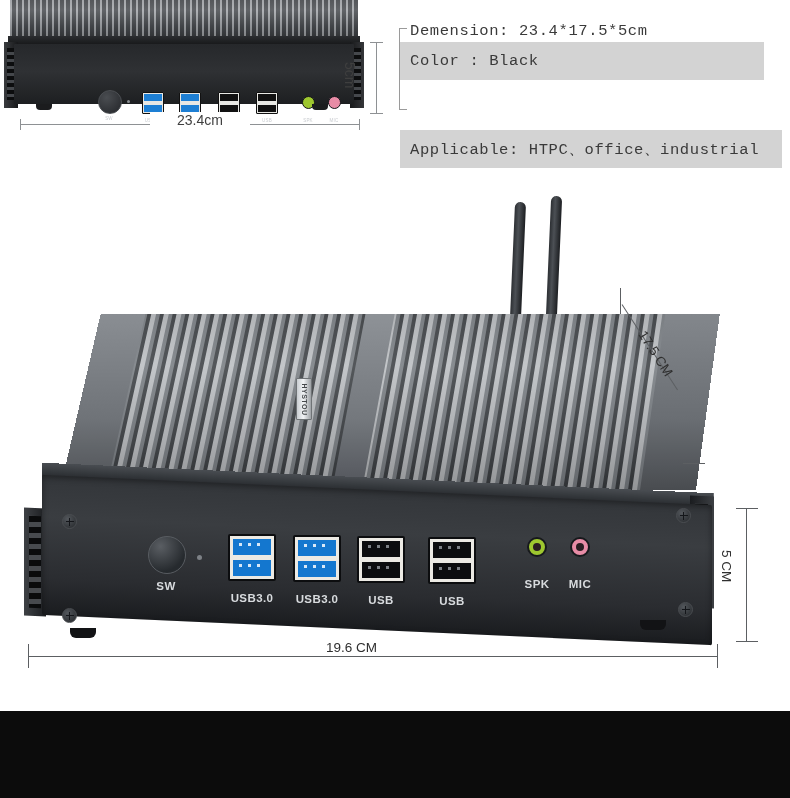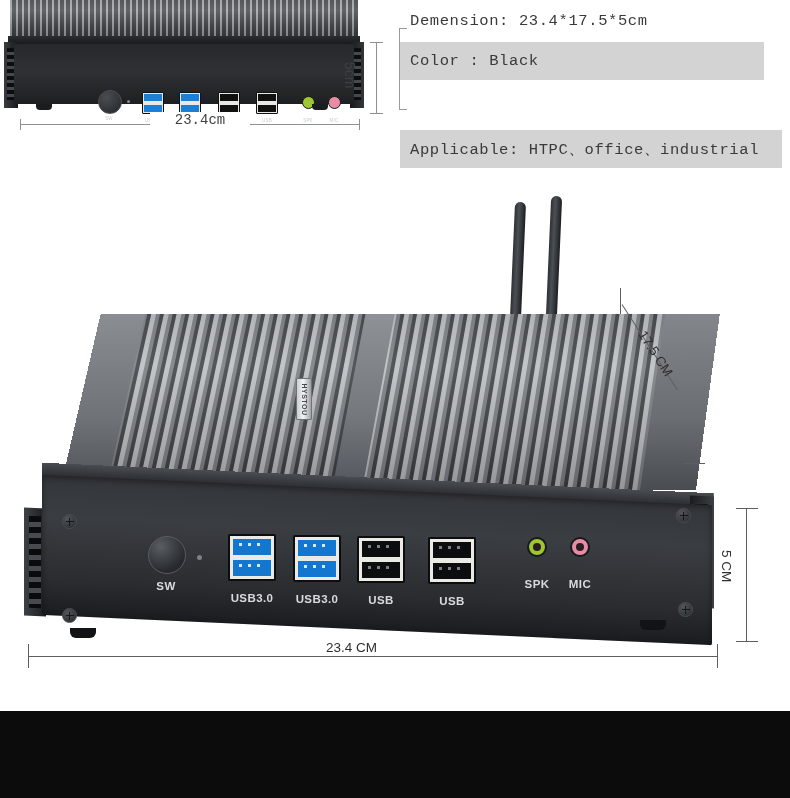--- a/index.html
+++ b/index.html
@@ -9,21 +9,21 @@
   .stage{position:absolute;left:0;top:0;width:790px;height:798px;background:#fff;}
 
   
   .spec-list{position:absolute;left:400px;top:0px;width:390px;height:178px;}
   .spec-row{position:absolute;left:0;width:364px;height:38px;
             display:flex;align-items:center;
             font-family:"Liberation Mono",monospace;
             font-size:15.5px;letter-spacing:.6px;color:#3a3a3a;
             padding-left:10px;box-sizing:border-box;white-space:nowrap;}
   .spec-row.hl{background:#d3d3d3;}
-  #spec0{top:2px;text-align:center;}
+  #spec0{top:12px;text-align:center;}
   #spec1{top:42px;}
   #spec2{top:86px;}
   #spec3{top:130px;width:382px;}
 
   
   .spec-bracket{position:absolute;left:399px;top:28px;width:7px;height:80px;
                 border-left:1.3px solid #9a9a9a;
                 border-top:1.3px solid #9a9a9a;
                 border-bottom:1.3px solid #9a9a9a;}
 
@@ -69,21 +69,21 @@
   .ins-usb.b3 i{background:#1d7fd4;}
   .ins-jack{position:absolute;top:52px;width:11px;height:11px;border-radius:50%;
             border:1.4px solid #15161a;}
 
   
   .ins-dim-h{position:absolute;left:20px;top:124px;width:340px;height:1px;background:#8e9194;}
   .ins-dim-h:before,.ins-dim-h:after{content:"";position:absolute;top:-5px;width:1px;height:11px;background:#8e9194;}
   .ins-dim-h:before{left:0;} .ins-dim-h:after{right:0;}
   .ins-dim-txt{position:absolute;left:150px;top:112px;width:100px;text-align:center;
                font-size:14px;color:#3f3f3f;background:#fff;
-               font-family:Liberation Mono, monospace;}
+               font-family:Liberation Sans, sans-serif;}
   .ins-dim-v{position:absolute;left:376px;top:42px;width:1px;height:72px;background:#8e9194;}
   .ins-dim-v:before,.ins-dim-v:after{content:"";position:absolute;left:-6px;width:13px;height:1px;background:#8e9194;}
   .ins-dim-v:before{top:0;} .ins-dim-v:after{bottom:0;}
   .ins-dim-vtxt{position:absolute;left:358px;top:62px;
                 transform:rotate(90deg);transform-origin:left top;
                 font-size:14px;color:#3f3f3f;white-space:nowrap;}
 
   
   .main-photo{position:absolute;left:0px;top:178px;width:790px;height:533px;overflow:hidden;}
 
@@ -312,17 +312,17 @@
     <div class="dim-line" style="left:683px;top:285px;width:22px;height:1px;"></div>
 
     <div class="dim-line" style="left:746px;top:330px;width:1px;height:133px;"></div>
     <div class="dim-line" style="left:736px;top:330px;width:22px;height:1px;"></div>
     <div class="dim-line" style="left:736px;top:463px;width:22px;height:1px;"></div>
     <div class="dim-txt" style="left:734px;top:372px;transform:rotate(90deg);transform-origin:left top;">5 CM</div>
 
     <div class="dim-line" style="left:28px;top:478px;width:690px;height:1px;"></div>
     <div class="dim-line" style="left:28px;top:466px;width:1px;height:24px;"></div>
     <div class="dim-line" style="left:717px;top:466px;width:1px;height:24px;"></div>
-    <div class="dim-txt" style="left:318px;top:462px;background:#fff;padding:0 8px;">23.4 CM</div>
+    <div class="dim-txt" style="left:318px;top:462px;background:#fff;padding:0 8px;">19.6 CM</div>
   </div>
 
   <div class="black-band"></div>
 </div>
 
 </body></html>

